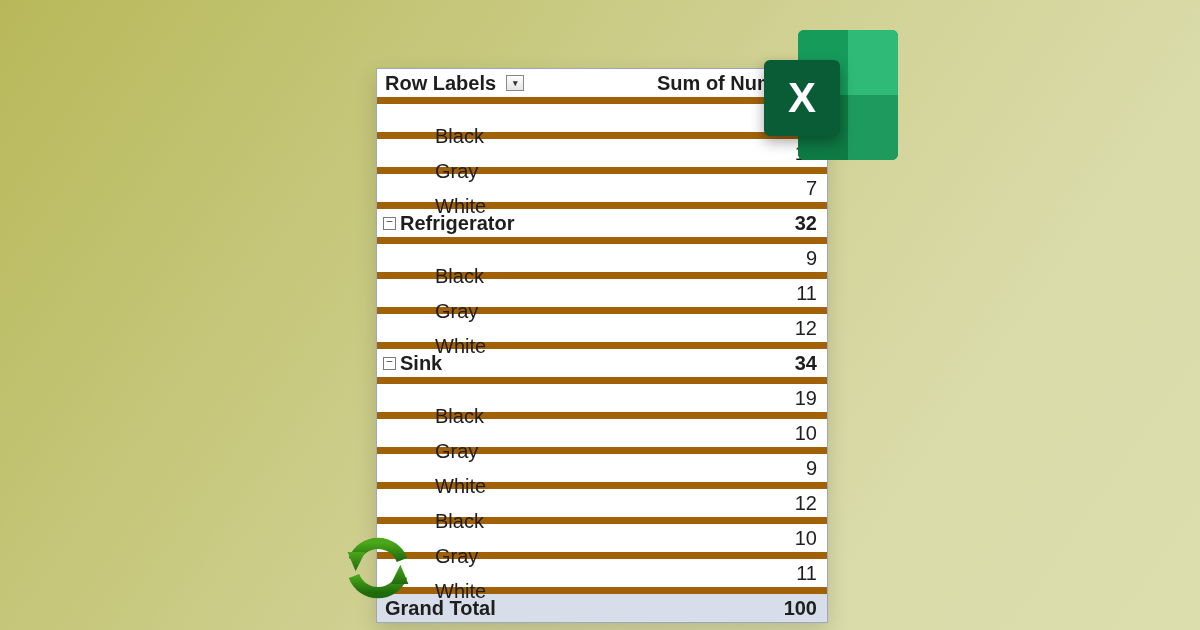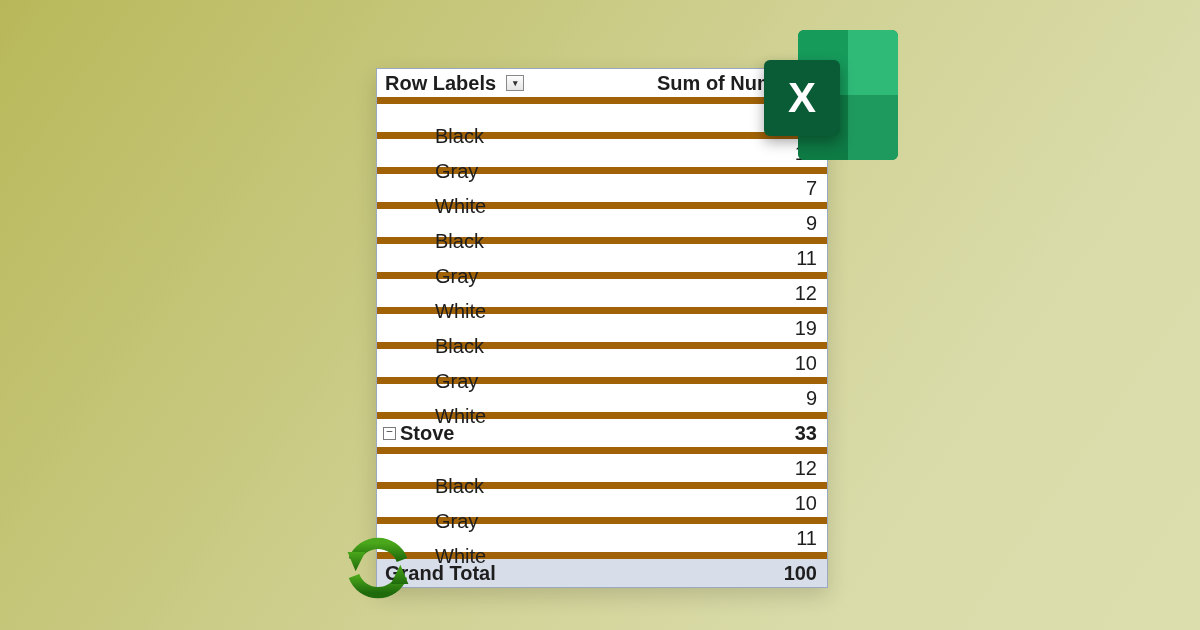--- a/index.html
+++ b/index.html
@@ -168,53 +168,60 @@
       </div>
     <div class="row child">
         <span class="label">Gray</span>
         <span class="val">12</span>
       </div>
     <div class="row child">
         <span class="label">White</span>
         <span class="val">7</span>
       </div>
 
-    <div class="row child">
-        <span class="label">Black</span>
-        <span class="val">9</span>
-      </div>
-    <div class="row child">
-        <span class="label">Gray</span>
-        <span class="val">11</span>
-      </div>
-    <div class="row child">
-        <span class="label">White</span>
-        <span class="val">12</span>
-      </div>
-
-    <div class="row child">
-        <span class="label">Black</span>
-        <span class="val">19</span>
-      </div>
-    <div class="row child">
-        <span class="label">Gray</span>
-        <span class="val">10</span>
-      </div>
-    <div class="row child">
-        <span class="label">White</span>
-        <span class="val">9</span>
-      </div>
-
     <div class="row">
       <span class="group">
           <span class="collapse-btn"></span>
-          <span>Stove</span>
+          <span>Refrigerator</span>
         </span>
-      <span class="val" style="font-weight:bold">33</span>
-    </div>
+      <span class="val" style="font-weight:bold">32</span>
+    </div>
+    <div class="row child">
+        <span class="label">Black</span>
+        <span class="val">9</span>
+      </div>
+    <div class="row child">
+        <span class="label">Gray</span>
+        <span class="val">11</span>
+      </div>
+    <div class="row child">
+        <span class="label">White</span>
+        <span class="val">12</span>
+      </div>
+
+    <div class="row">
+      <span class="group">
+          <span class="collapse-btn"></span>
+          <span>Sink</span>
+        </span>
+      <span class="val" style="font-weight:bold">34</span>
+    </div>
+    <div class="row child">
+        <span class="label">Black</span>
+        <span class="val">19</span>
+      </div>
+    <div class="row child">
+        <span class="label">Gray</span>
+        <span class="val">10</span>
+      </div>
+    <div class="row child">
+        <span class="label">White</span>
+        <span class="val">9</span>
+      </div>
+
     <div class="row child">
         <span class="label">Black</span>
         <span class="val">12</span>
       </div>
     <div class="row child">
         <span class="label">Gray</span>
         <span class="val">10</span>
       </div>
     <div class="row child">
         <span class="label">White</span>

